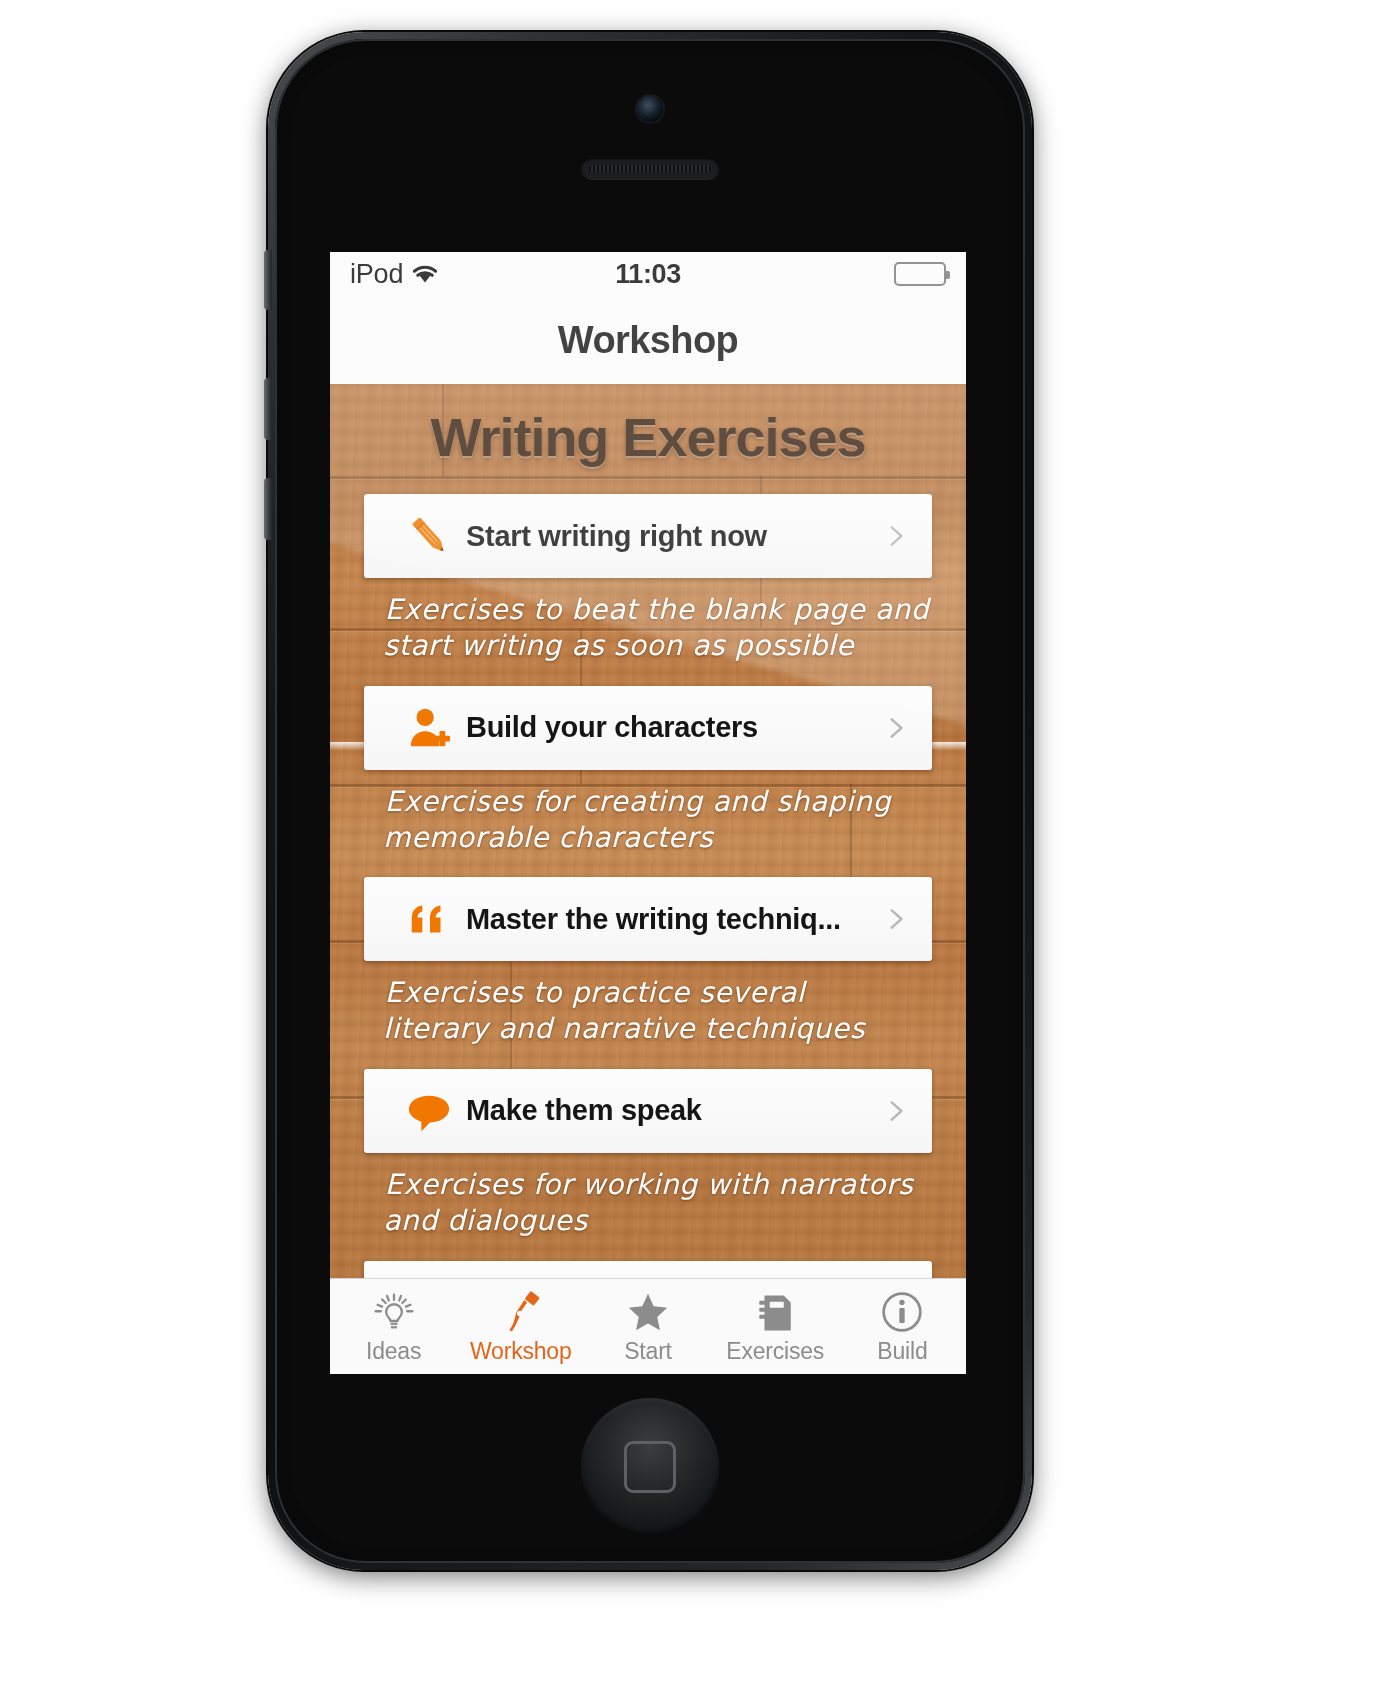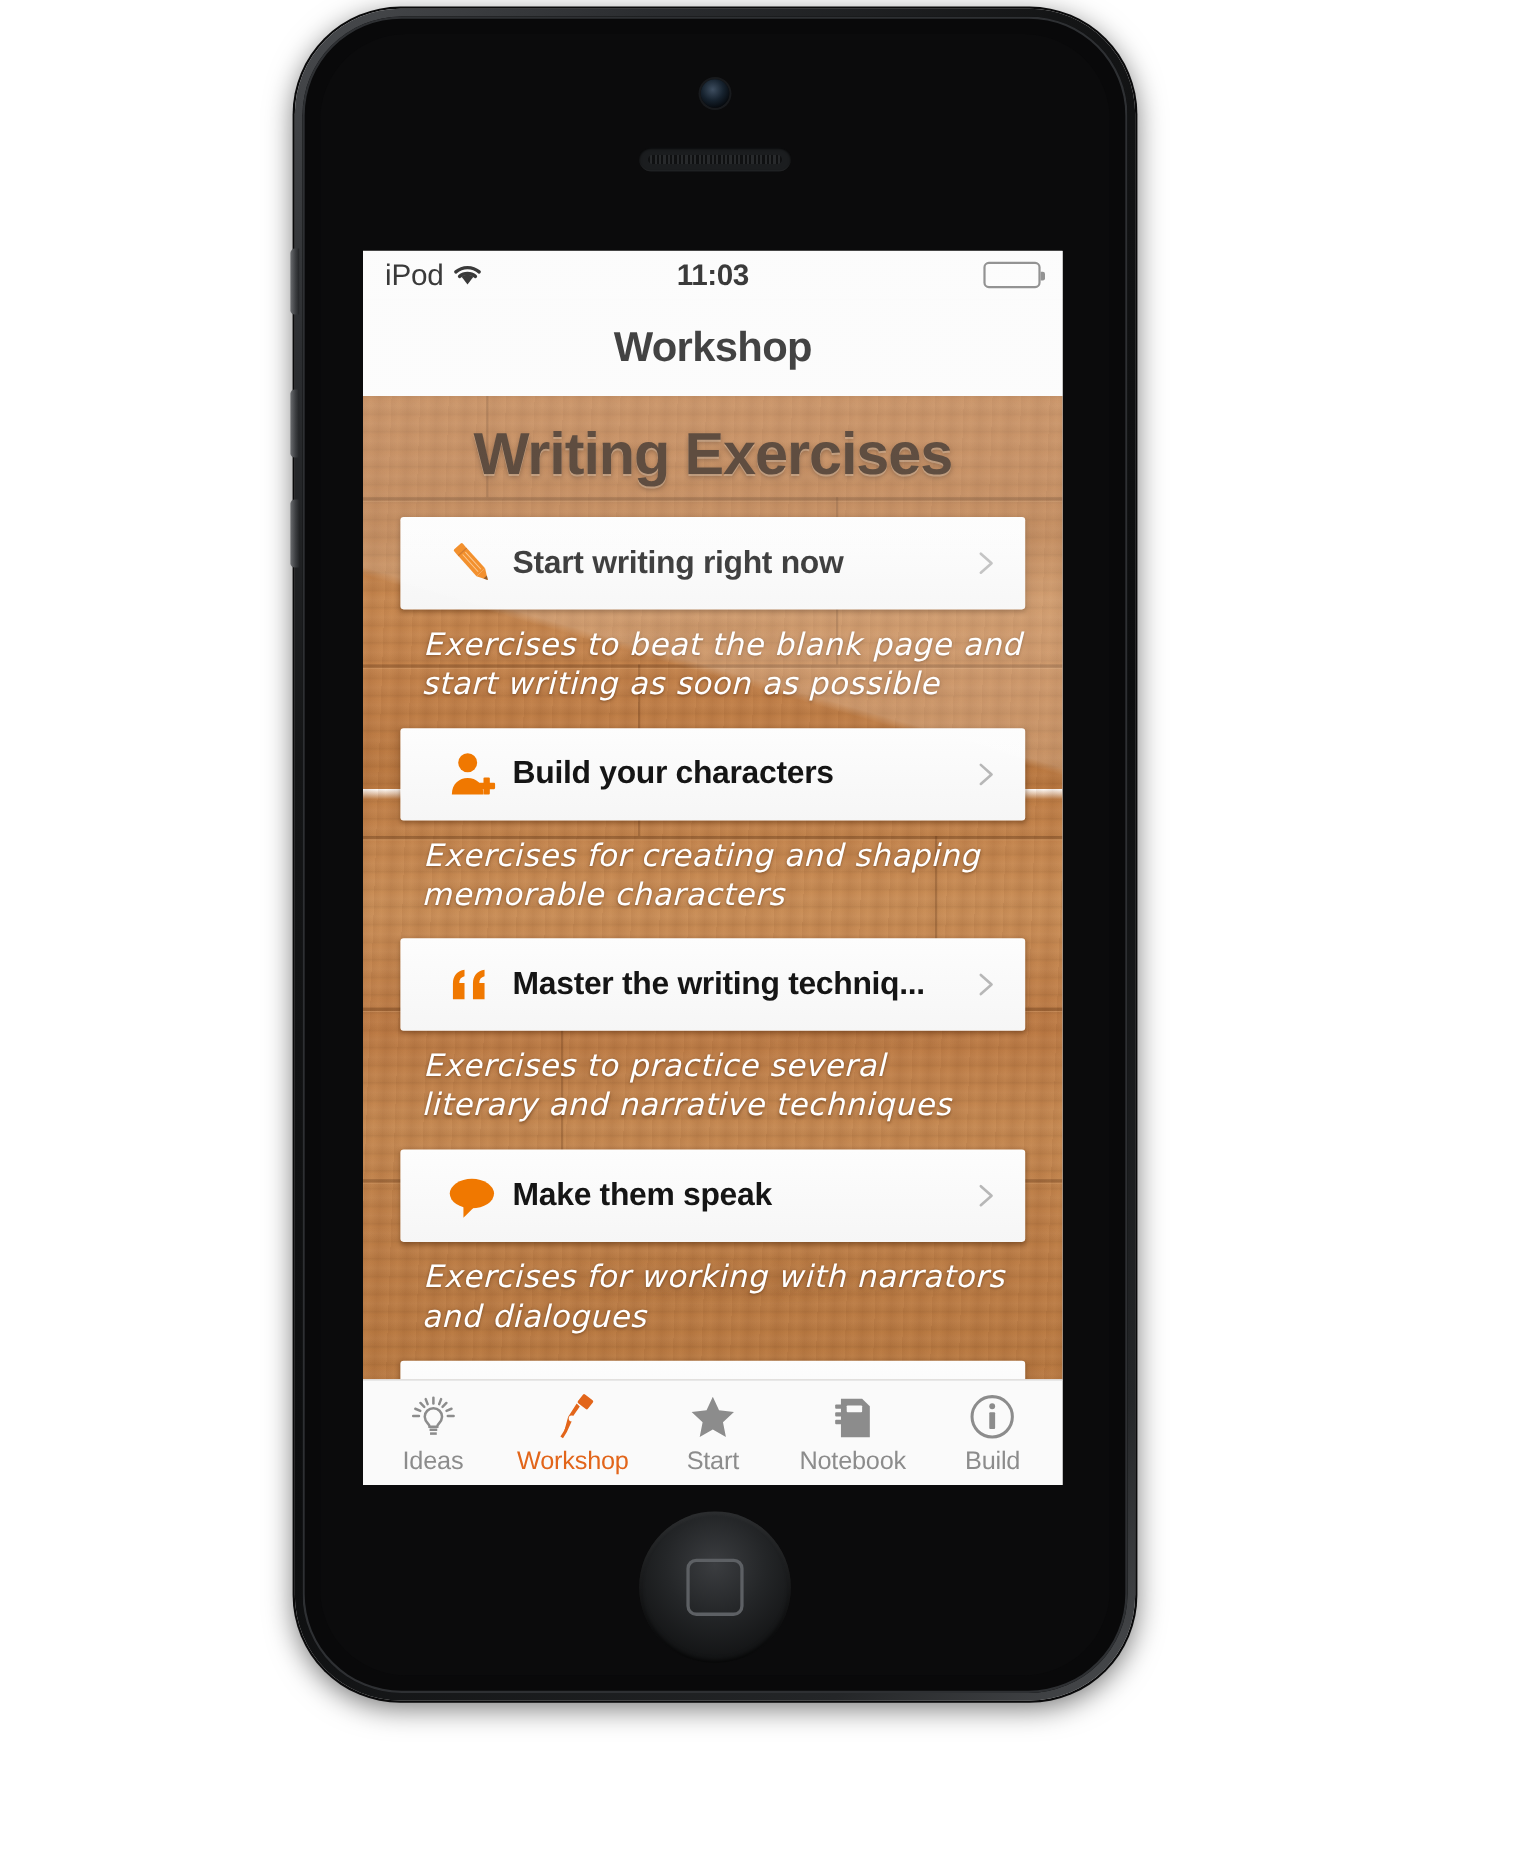--- a/index.html
+++ b/index.html
@@ -4,21 +4,21 @@
 <style>
   * { box-sizing: border-box; margin: 0; padding: 0; }
   html, body {
     width: 1400px; height: 1692px;
     background: #ffffff;
     font-family: "Liberation Sans", sans-serif;
     overflow: hidden;
   }
 
   
-  #stage { position: relative; width: 1400px; height: 1628px; background: #ffffff; }
+  #stage { position: relative; width: 1400px; height: 1628px; background: #ffffff; margin-top: 24px; }
 
   .phone {
     position: absolute;
     left: 268px; top: 8px;
     width: 764px; height: 1538px;
     border-radius: 96px;
     background:
       linear-gradient(135deg, #4a4c4f 0%, #2b2d30 14%, #141516 30%, #0c0d0e 60%, #242628 88%, #4b4d50 100%);
     box-shadow: 0 0 0 2px #0a0a0b, 0 6px 26px rgba(0,0,0,.55);
   }
@@ -380,21 +380,21 @@
         <div class="tab">
           <span class="tab-icon">
             <svg viewBox="0 0 48 48" width="42" height="42">
         <path d="M12 4h22l8 8v32H12z" fill="#8C8C8C"></path>
         <rect x="18" y="11" width="16" height="7" rx="1" fill="#fafafa"></rect>
         <rect x="6" y="10" width="8" height="4.5" rx="1" fill="#8C8C8C"></rect>
         <rect x="6" y="18" width="8" height="4.5" rx="1" fill="#8C8C8C"></rect>
         <rect x="6" y="26" width="8" height="4.5" rx="1" fill="#8C8C8C"></rect>
       </svg>
           </span>
-          <span class="tab-label">Notebook</span>
+          <span class="tab-label">Exercises</span>
         </div>
         <div class="tab">
           <span class="tab-icon">
             <svg viewBox="0 0 48 48" width="44" height="44">
         <circle cx="24" cy="24" r="20" fill="none" stroke="#8C8C8C" stroke-width="3"></circle>
         <circle cx="24" cy="13.5" r="2.9" fill="#8C8C8C"></circle>
         <rect x="21.1" y="19.5" width="5.8" height="16.5" rx="1" fill="#8C8C8C"></rect>
       </svg>
           </span>
           <span class="tab-label">Build</span>

